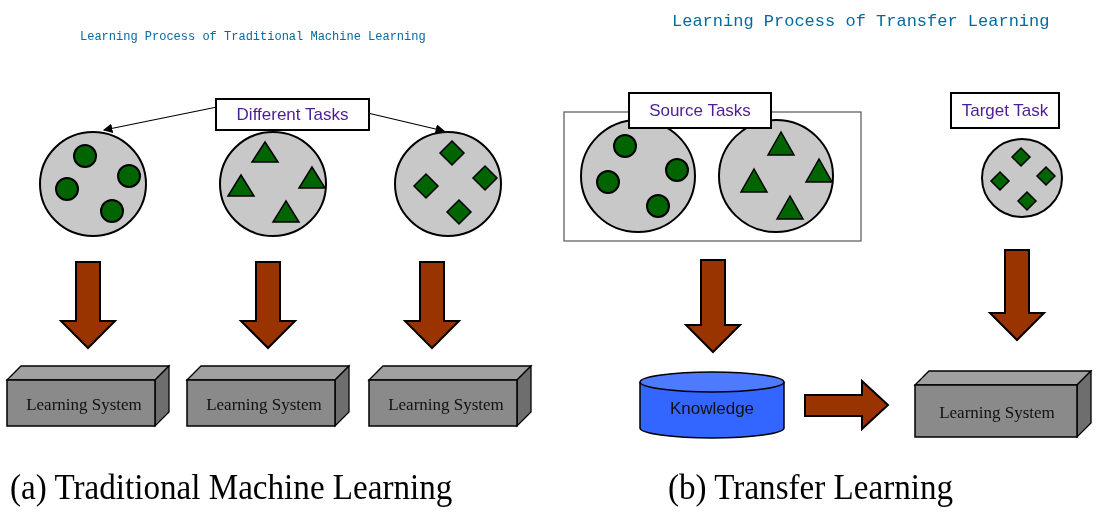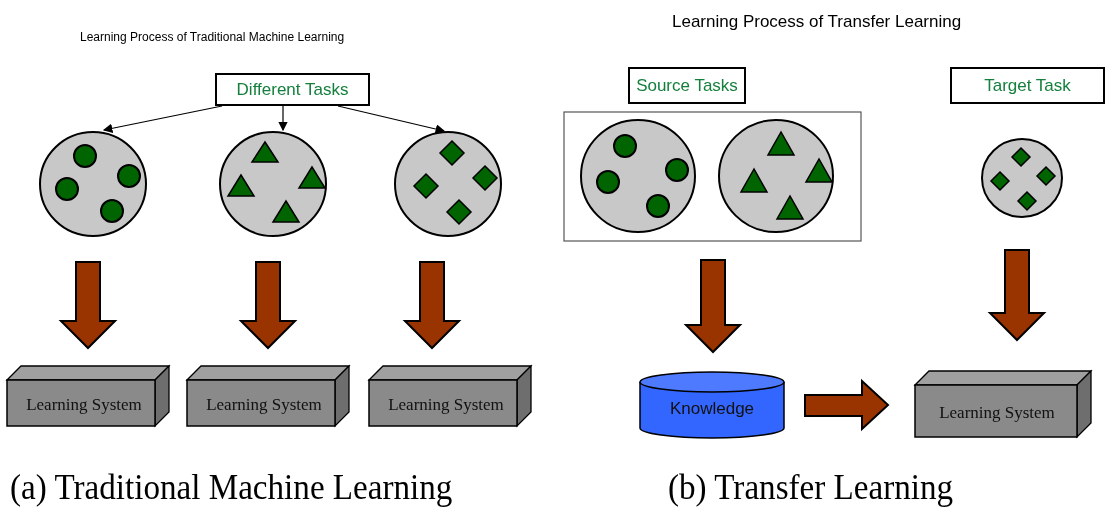--- a/index.html
+++ b/index.html
@@ -1,19 +1,19 @@
 <!DOCTYPE html>
 <html><head>
 <meta charset="utf-8">
 <style>
   html, body { margin:0; padding:0; background:#ffffff; }
   body { width:1105px; height:520px; position:relative; overflow:hidden; }
-  .title-serif { position:absolute; font-family:Liberation Sans, sans-serif; color:#000000; white-space:nowrap; }
-  .sans-box { position:absolute; font-family:"Liberation Sans", sans-serif; font-size:17px; color:#15803d;
-              background:#fff; border:2px solid #000; display:flex; align-items:center; justify-content:center; box-sizing:border-box; }
+  .title-serif { position:absolute; font-family:Liberation Mono, monospace; color:#0369a1; white-space:nowrap; }
+  .sans-box { position:absolute; font-family:"Liberation Sans", sans-serif; font-size:17px; color:#4c1d95;
+              background:#fff; border:2px solid #000; display:flex; align-items:center; justify-content:center; box-sizing:border-box;margin-top:25px; }
   svg.diagram { position:absolute; left:0; top:0; }
   .caption { position:absolute; font-family:"Liberation Serif", serif; font-size:36px; color:#000; white-space:nowrap; transform:scaleX(0.92); transform-origin:left; }
   .ls-label { font-family:"Liberation Serif", serif; font-size:17px; fill:#111; }
   .kn-label { font-family:"Liberation Sans", sans-serif; font-size:17px; fill:#111; }
 </style>
 </head>
 <body>
 
 <div class="title-serif" style="left:80px; top:30px; font-size:12px;">Learning Process of Traditional Machine Learning</div>
 <div class="title-serif" style="left:672px; top:12px; font-size:17px;">Learning Process of Transfer Learning</div>
@@ -114,17 +114,17 @@
 
   <polygon points="805,395 862,395 862,381 888,405 862,429 862,416 805,416" fill="#993300" stroke="#000" stroke-width="2"></polygon>
 
   <text class="ls-label" x="84" y="410" text-anchor="middle">Learning System</text>
   <text class="ls-label" x="264" y="410" text-anchor="middle">Learning System</text>
   <text class="ls-label" x="446" y="410" text-anchor="middle">Learning System</text>
   <text class="ls-label" x="997" y="418" text-anchor="middle">Learning System</text>
 </svg>
 
 <div class="sans-box" style="left:215px; top:73px; width:155px; height:33px;">Different Tasks</div>
-<div class="sans-box" style="left:628px; top:67px; width:118px; height:37px;">Source Tasks</div>
-<div class="sans-box" style="left:950px; top:67px; width:155px; height:37px;">Target Task</div>
+<div class="sans-box" style="left:628px; top:67px; width:144px; height:37px;">Source Tasks</div>
+<div class="sans-box" style="left:950px; top:67px; width:110px; height:37px;">Target Task</div>
 
 <div class="caption" style="left:10px; top:466px;">(a) Traditional Machine Learning</div>
 <div class="caption" style="left:668px; top:466px;">(b) Transfer Learning</div>
 
 </body></html>

